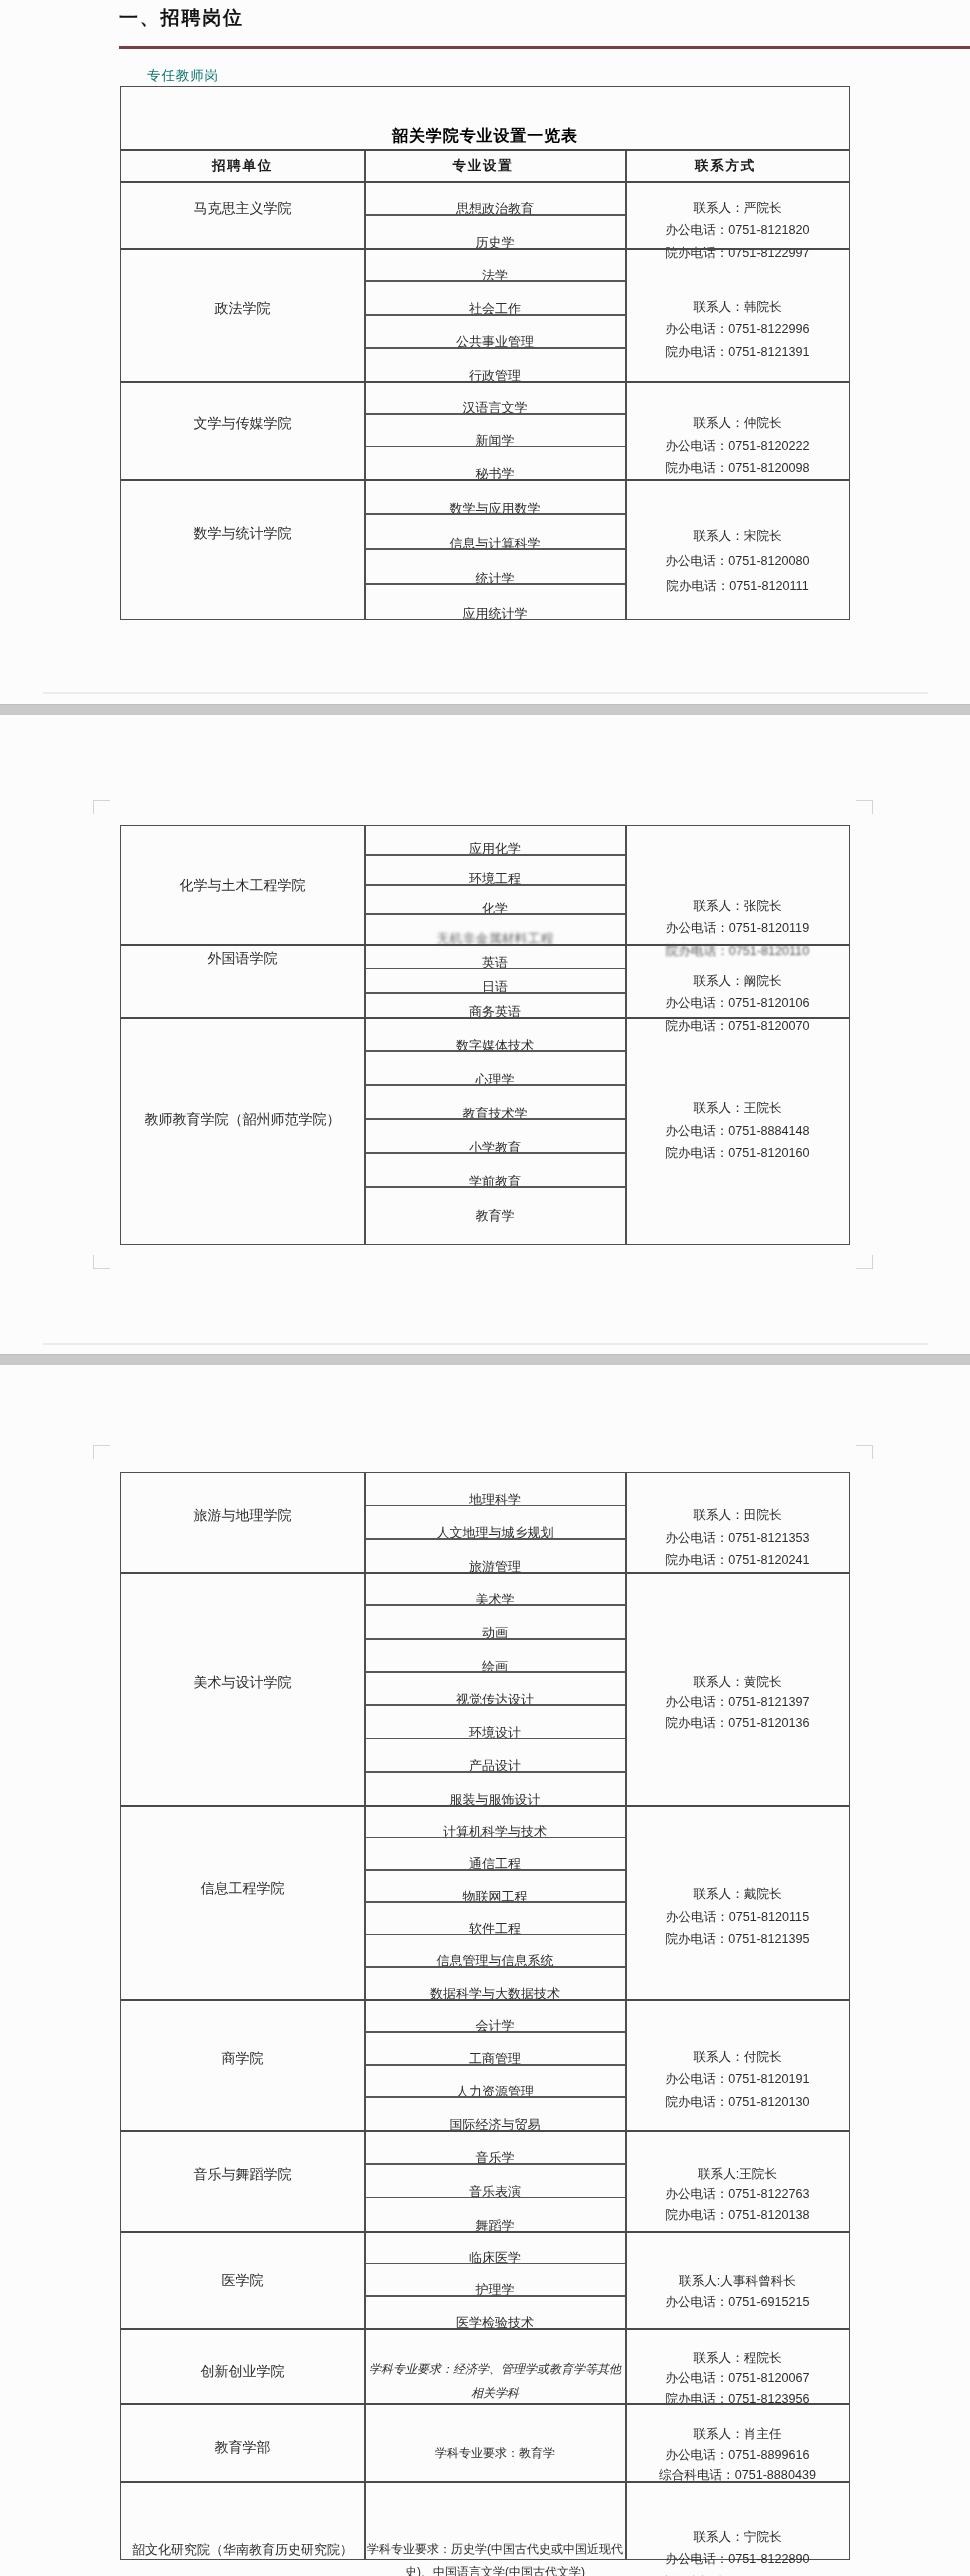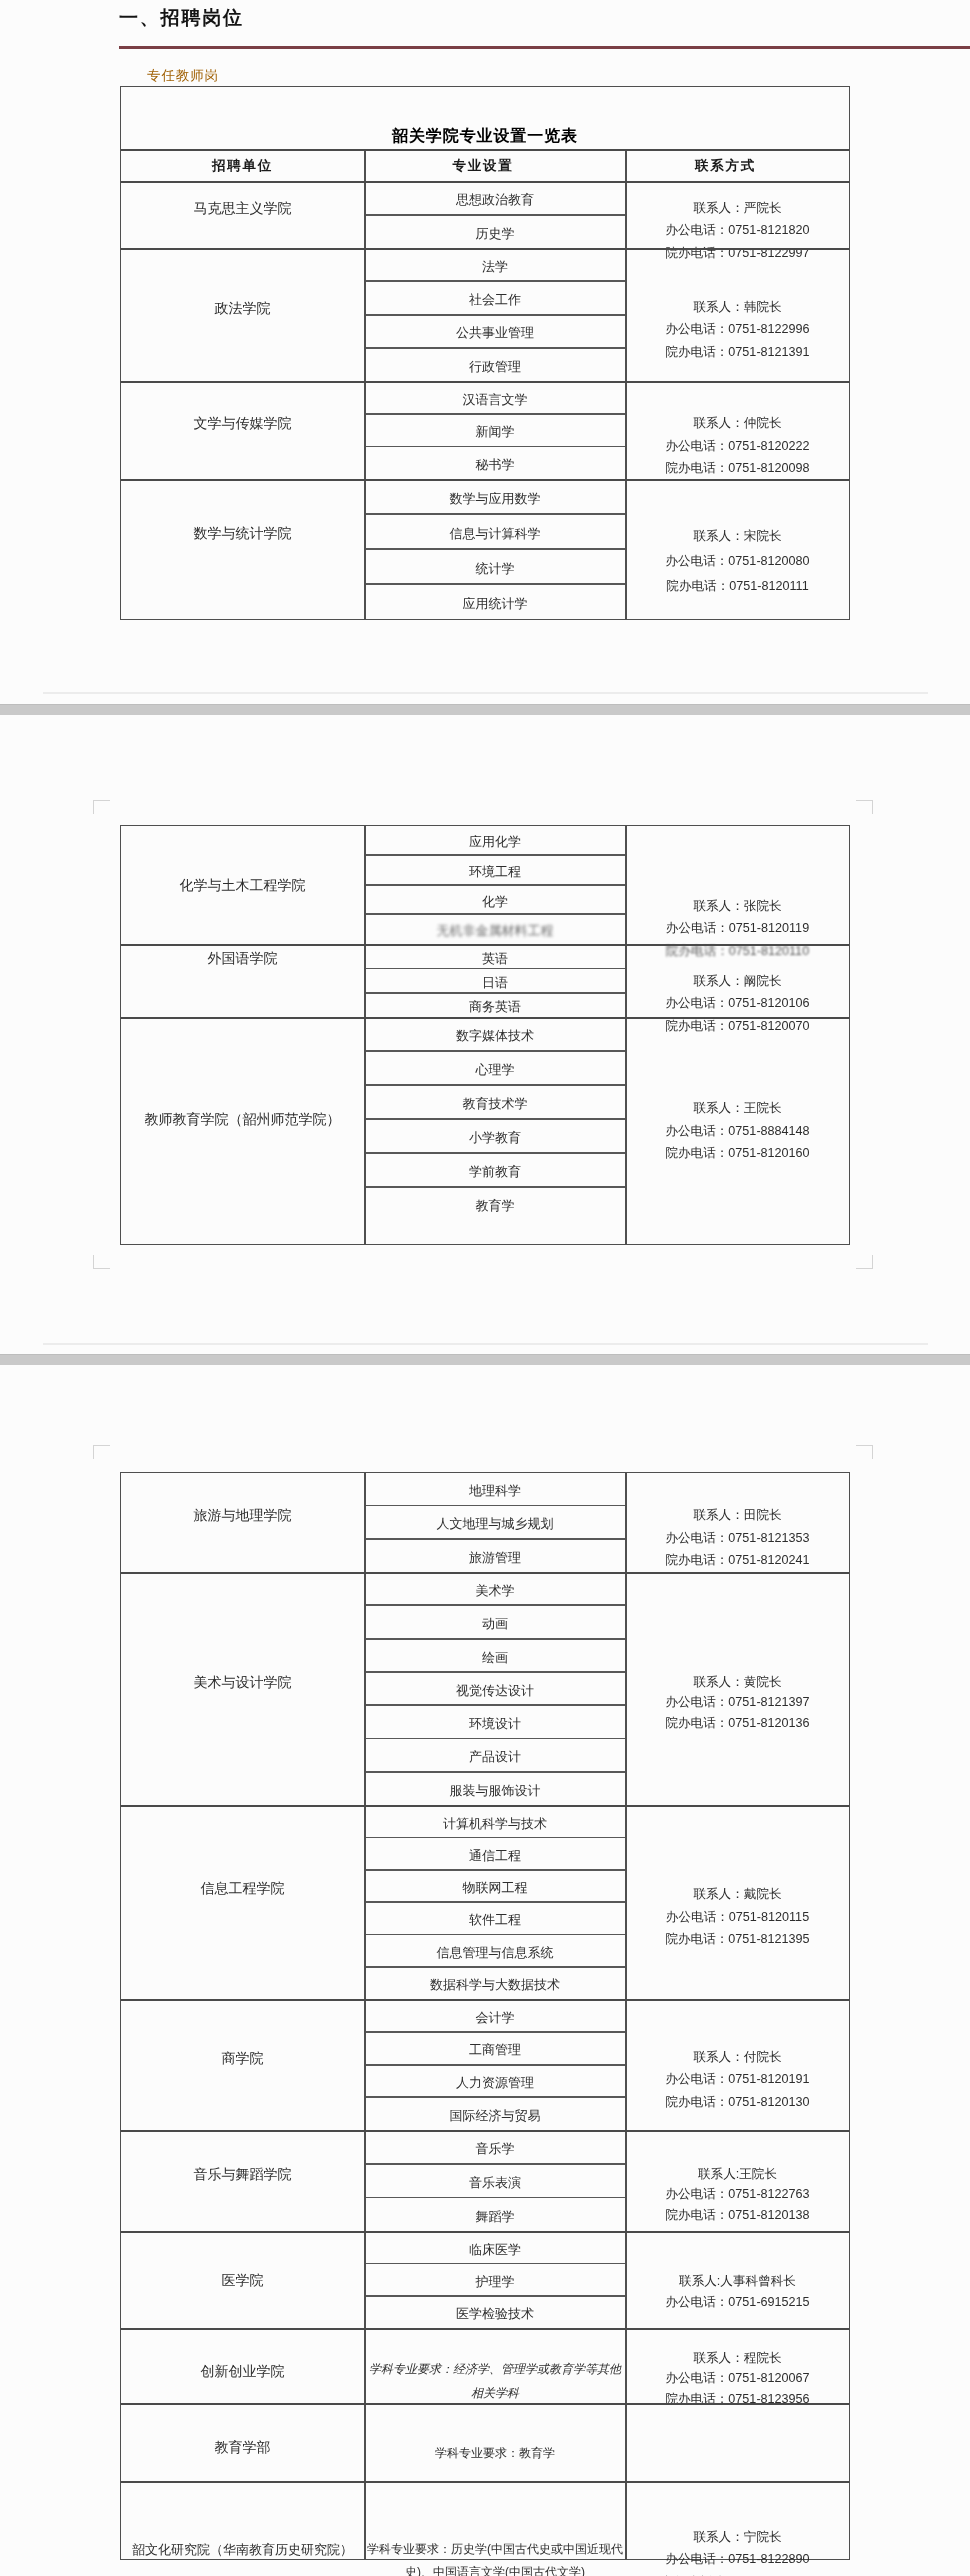--- a/index.html
+++ b/index.html
@@ -1,21 +1,21 @@
 <!DOCTYPE html>
 <html style="font-size:14.4px"><head>
 <meta charset="utf-8">
 <style>
   html,body{margin:0;padding:0;background:#e8e8e8;}
   #shot{position:relative;width:971px;height:2576px;background:#fcfcfc;overflow:hidden;
         font-family:"Liberation Sans","DejaVu Sans",sans-serif;color:#2e2e2e;}
   
   .h1{position:absolute;left:119px;top:5.4px;font-size:19px;font-weight:bold;color:#141414;letter-spacing:1.8px;}
   .rule{position:absolute;left:119px;right:0;top:46px;height:2.7px;background:#7a3f45;}
-  .seclabel{position:absolute;left:147px;top:67px;font-size:13.5px;color:#a16207;letter-spacing:0.9px;}
+  .seclabel{position:absolute;left:147px;top:67px;font-size:13.5px;color:#0f766e;letter-spacing:0.9px;}
   
   .band{position:absolute;left:0;width:971px;height:10px;background:#c9c9c9;border-top:0.9px solid #bdbdbd;}
   .pedge{position:absolute;left:43px;right:43px;height:1.8px;background:#ececec;}
   .cm{position:absolute;width:16px;height:12.6px;}
   .cm.tl{border-top:1.8px solid #d4d4d4;border-left:1.8px solid #d4d4d4;}
   .cm.tr{border-top:1.8px solid #d4d4d4;border-right:1.8px solid #d4d4d4;}
   .cm.bl{border-bottom:1.8px solid #d4d4d4;border-left:1.8px solid #d4d4d4;}
   .cm.br{border-bottom:1.8px solid #d4d4d4;border-right:1.8px solid #d4d4d4;}
   
   .tbl{position:absolute;left:120px;width:730px;border:1.8px solid #4f4f4f;box-sizing:border-box;}
@@ -25,21 +25,21 @@
   .hrow{position:relative;display:flex;font-weight:bold;font-size:13.5px;color:#1b1b1b;}
   .hrow .hc{display:flex;align-items:center;justify-content:center;letter-spacing:1.8px;font-family:Liberation Mono, monospace;}
   .trow::after,.hrow::after,.row::after{content:"";position:absolute;left:0;right:0;bottom:-0.9px;height:1.8px;background:#4a4a4a;z-index:7;}
   .row.norule::after{display:none;}
   .row{position:relative;display:flex;}
   .c1{width:243px;display:flex;align-items:center;justify-content:center;text-align:center;
       font-size:14px;color:#2d2d2d;}
   .c1 span{transform:translateY(var(--us,-7.2px));}
   .c2{width:262px;display:flex;flex-direction:column;}
   .c3{flex:1;position:relative;}
-  .sub{flex:1;position:relative;display:flex;align-items:center;justify-content:center;}
+  .sub{flex:1;position:relative;display:flex;align-items:flex-end;justify-content:center;}
   .sub::after{content:"";position:absolute;left:0;right:0;bottom:0;height:1.8px;background:#585858;z-index:5;}
   .sub.last::after{display:none;}
   .sub span{display:block;margin-bottom:-2.7px;font-size:13px;color:#2d2d2d;white-space:nowrap;z-index:1;}
   .contact{position:absolute;left:0;right:0;top:50%;
            transform:translateY(-50%) translateY(var(--cs,12.6px));
            display:flex;flex-direction:column;align-items:center;
            line-height:22.5px;font-size:12.6px;color:#2d2d2d;white-space:nowrap;}
   .req{flex:1;display:flex;flex-direction:column;align-items:center;justify-content:center;
        line-height:23.4px;font-size:12px;color:#2d2d2d;white-space:nowrap;
        transform:translateY(var(--rs,11.7px));}
@@ -460,20 +460,27 @@
 
     <div class="row" style="height:78px;">
       <div class="c1">
           <span style="--us:5.4px;">教育学部</span>
         </div>
       <div class="c2">
         <div class="req" style="--rs:10.8px;">
           <span>学科专业要求：教育学</span>
         </div>
       </div>
+      <div class="c3">
+        <div class="contact" style="--cs:11.7px;line-height:20.7px;">
+          <span>联系人：肖主任</span>
+          <span>办公电话：0751-8899616</span>
+          <span>综合科电话：0751-8880439</span>
+        </div>
+      </div>
     </div>
 
     <div class="row norule" style="height:79px;margin-top:28px;">
       <div class="c1" style="font-size:13px;">
           <span style="--us:0px;">韶文化研究院（华南教育历史研究院）</span>
         </div>
       <div class="c2">
         <div class="req" style="--rs:10.8px;line-height:22.5px;">
           <span>学科专业要求：历史学(中国古代史或中国近现代</span>
           <span>史)、中国语言文学(中国古代文学)</span>

